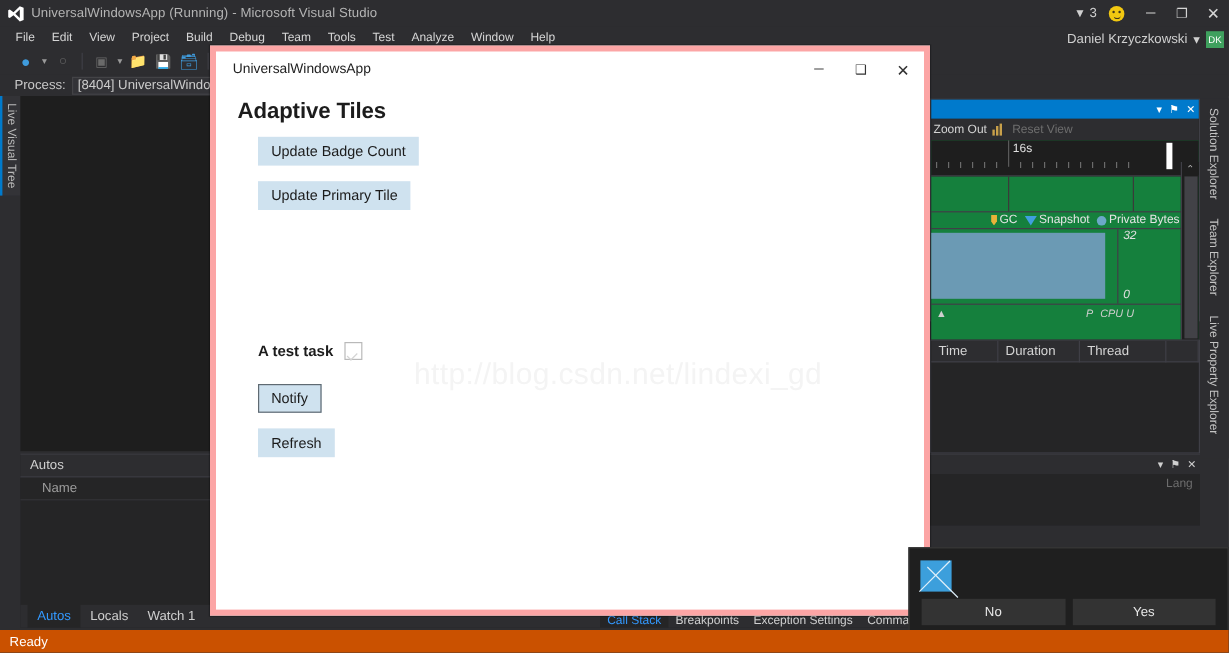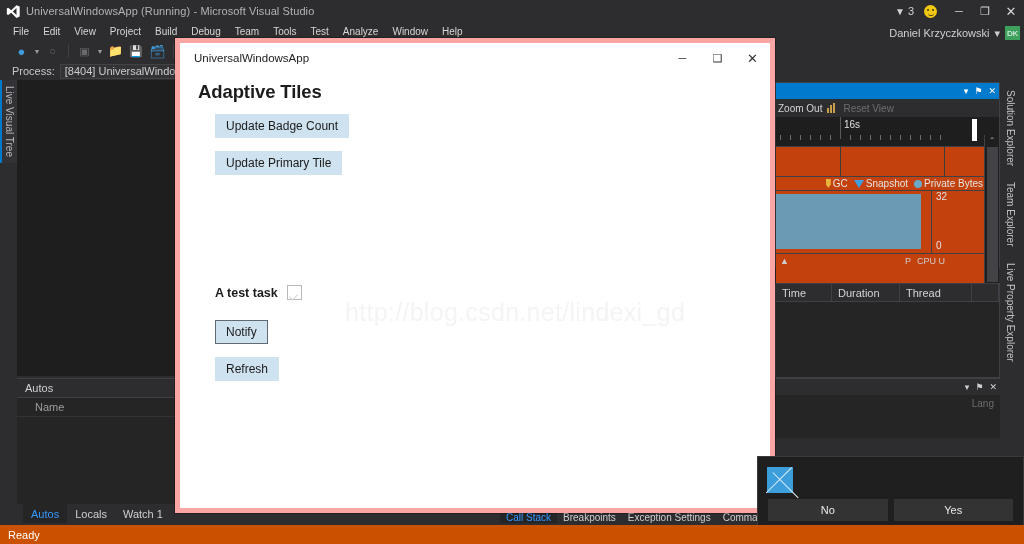--- a/index.html
+++ b/index.html
@@ -160,42 +160,42 @@
     height: 18px; background: #2d2d30; display: flex; align-items: center;
     gap: 5px; padding-left: 2px; font-size: 10px; color: #d4d4d4;
   }
   .diag-toolbar .dim { color: #6e6e6e; }
   .chart-icon {
     display: inline-block; width: 11px; height: 10px; position: relative;
   }
   .chart-icon i {
     position: absolute; bottom: 0; width: 2px; background: #c8a04a; display: block;
   }
-  .diag-body { position: relative; background: #c2410c; height: 177px; }
+  .diag-body { position: relative; background: #15803d; height: 177px; }
   .timeline {
     position: relative; height: 30px; border-bottom: 1px solid #3f3f46;
     background: #1e1e1e;
   }
   .tl-label { position: absolute; left: 68px; top: 2px; font-size: 10px; color: #e0e0e0; }
   .tl-ticks { position: absolute; left: 0; right: 0; bottom: 6px; height: 7px; }
   .tl-ticks i { position: absolute; bottom: 0; width: 1px; height: 5px; background: #6b6b6b; }
   .tl-major { position: absolute; top: 0; width: 1px; height: 22px; background: #5a5a5a; }
   .tl-cursor { position: absolute; right: 22px; top: 2px; width: 5px; height: 22px; background: #ffffff; }
   .diag-mid { position: relative; height: 30px; border-bottom: 1px solid #3f3f46; }
   .diag-mid i { position: absolute; top: 0; bottom: 0; width: 1px; background: #3a3a3a; }
   .legend-row {
     height: 14px; display: flex; align-items: center; justify-content: flex-end;
     gap: 6px; padding-right: 16px; font-size: 10px; color: #e4e4e4;
     border-bottom: 1px solid #3f3f46;
   }
   .lg { display: flex; align-items: center; gap: 2px; }
   .gc-mark { width: 5px; height: 9px; background: #e8b33a; clip-path: polygon(0 0,100% 0,100% 60%,50% 100%,0 60%); }
   .snap-mark { width: 0; height: 0; border-left: 5px solid transparent; border-right: 5px solid transparent; border-top: 8px solid #3f9fe0; }
   .pb-mark { width: 8px; height: 8px; border-radius: 50%; background: #6ba8c8; }
-  .mem-chart { position: relative; height: 62px; }
+  .mem-chart { position: relative; height: 62px; font-style: italic; }
   .mem-area { position: absolute; left: 0; top: 3px; width: 145px; height: 55px; background: #6b9ab4; }
   .mem-axis { position: absolute; right: 26px; top: 0; bottom: 0; width: 42px; border-left: 1px solid #3f3f46; }
   .mem-max { position: absolute; left: 4px; top: 0; font-size: 10px; color: #e0e0e0; }
   .mem-min { position: absolute; left: 4px; bottom: 2px; font-size: 10px; color: #e0e0e0; }
   .mem-footer {
     position: absolute; left: 0; right: 0; bottom: -14px; height: 14px;
     display: flex; align-items: center; gap: 6px; font-size: 9px; color: #cfcfcf;
     padding-left: 4px; border-top: 1px solid #3f3f46;
   }
   .scroll-col {

